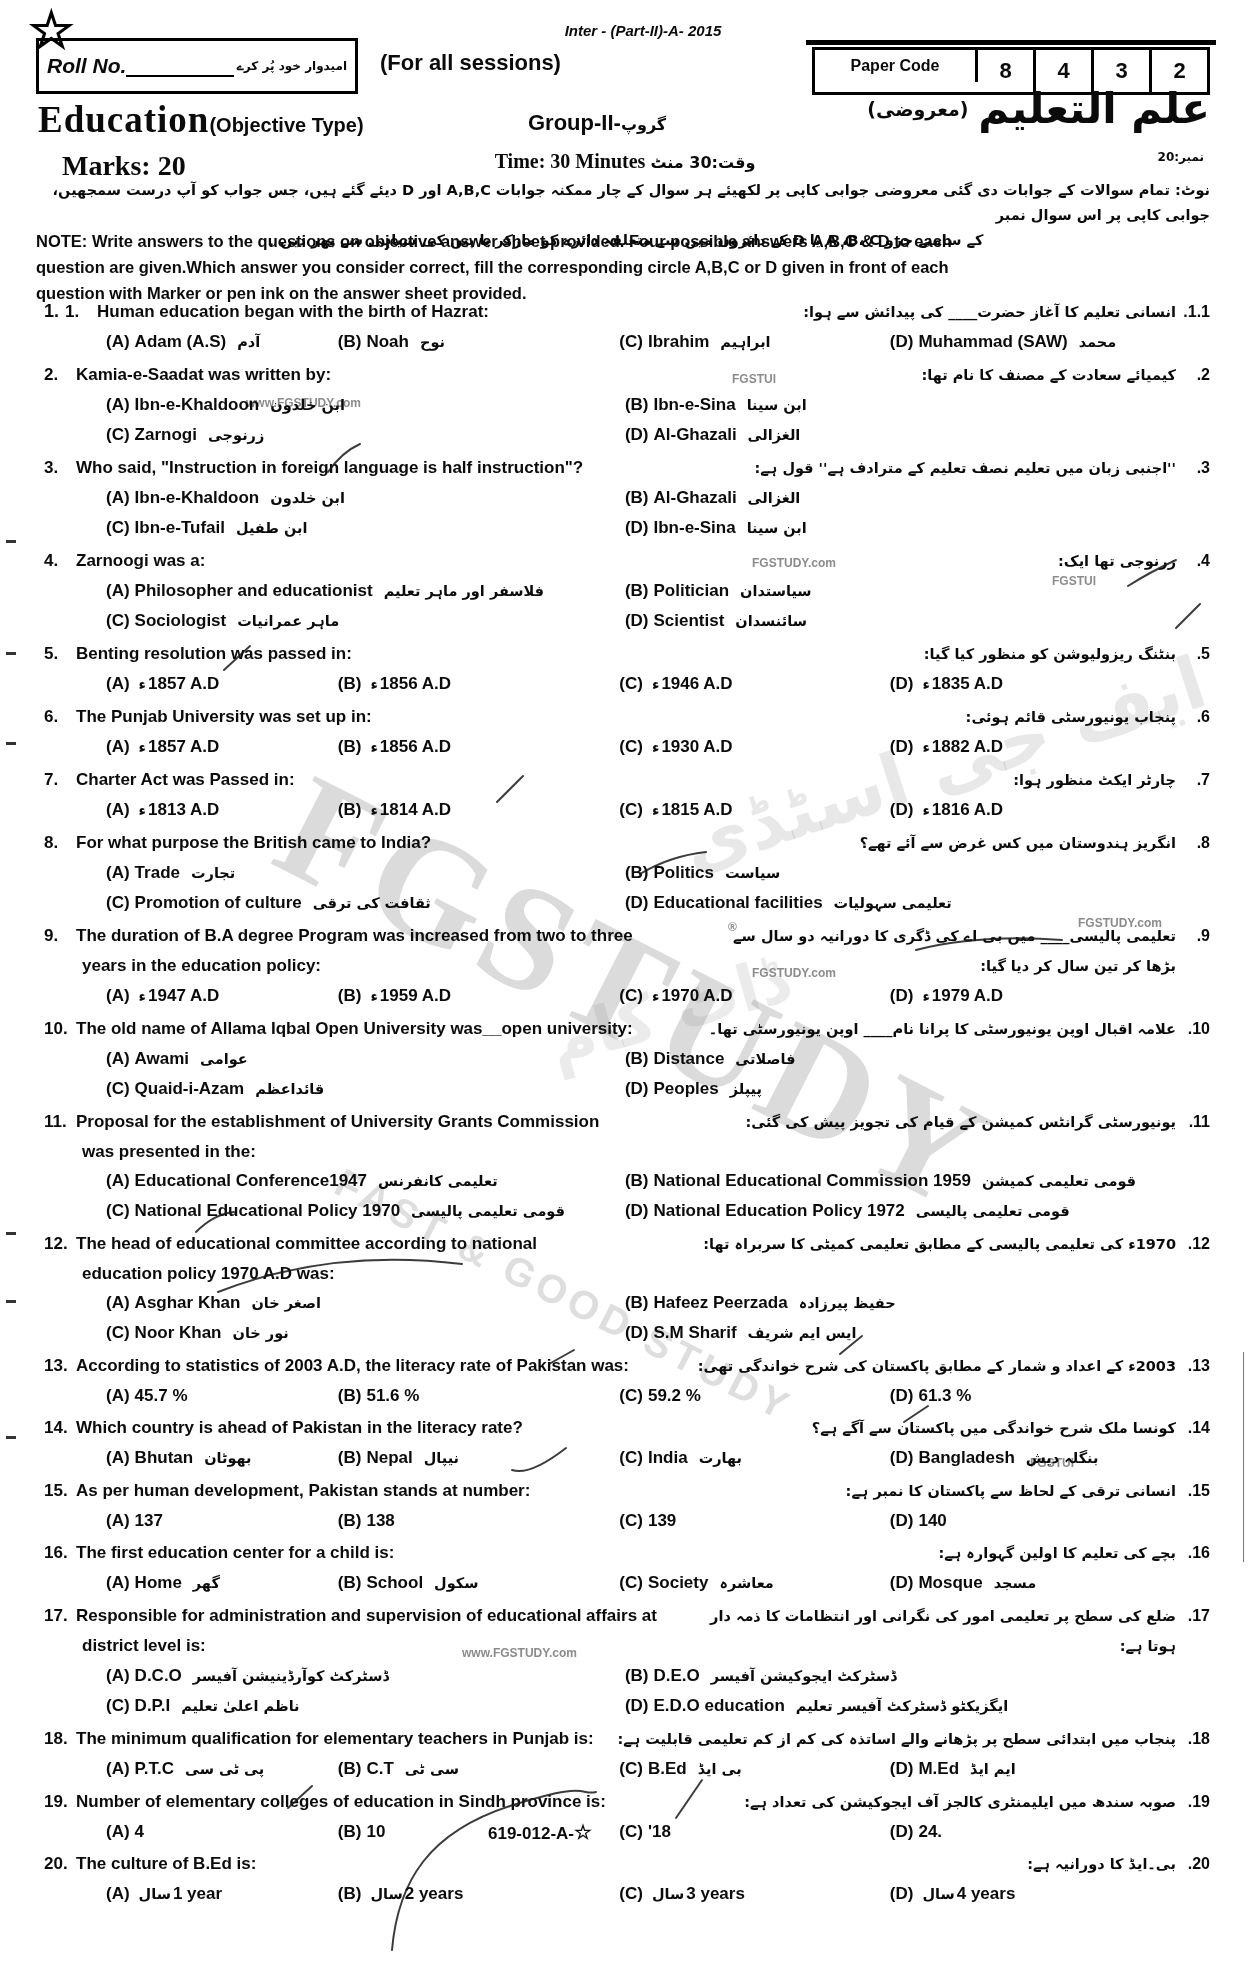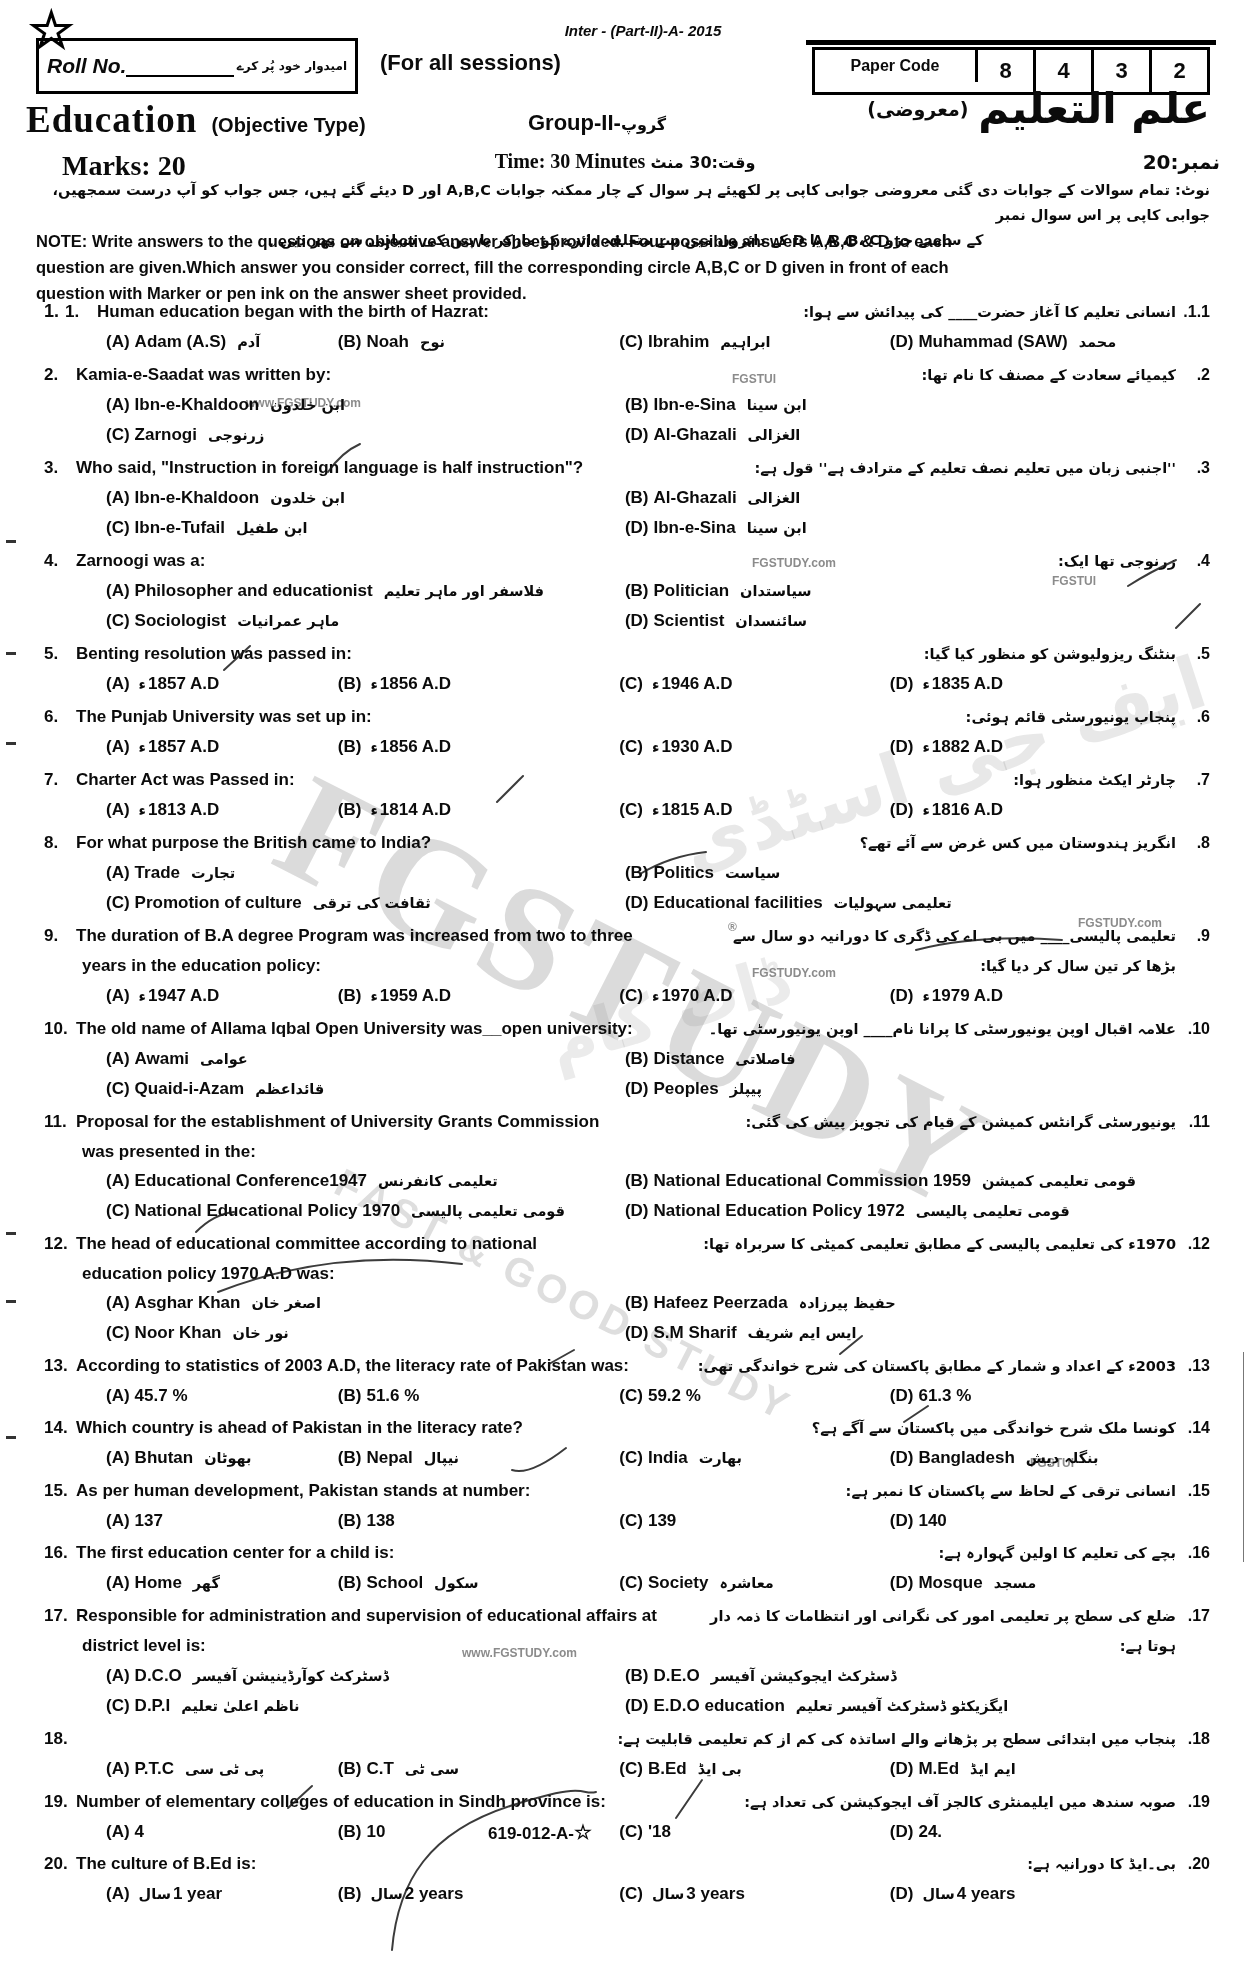--- a/index.html
+++ b/index.html
@@ -19,35 +19,35 @@
   .sessions{position:absolute;left:380px;top:50px;font-size:22px;font-weight:800;}
   .pcwrap{position:absolute;right:40px;top:40px;}
   .pc-topbar{height:5px;background:#000;margin:0 -6px 2px -6px;}
   .pctable{display:flex;border:3px solid #000;}
   .pclabel{width:160px;height:32px;display:flex;align-items:center;justify-content:center;
            font-weight:800;font-size:16px;border-right:3px solid #000;}
   .pcdigit{width:55px;height:42px;display:flex;align-items:center;justify-content:center;
            font-weight:800;font-size:22px;border-right:3px solid #000;}
   .pcdigit:last-child{border-right:none;}
 
-  .subj-row{position:absolute;left:26px;top:98px;display:flex;align-items:baseline;gap:14px;}
+  .subj-row{position:absolute;left:38px;top:98px;display:flex;align-items:baseline;}
   .subj{font-family:"Liberation Serif",serif;font-weight:800;font-size:37px;letter-spacing:1px;}
   .subj-type{font-weight:800;font-size:20px;}
   .group{position:absolute;left:528px;top:110px;font-weight:800;font-size:22px;}
   .group .ur{font-family:"DejaVu Sans",sans-serif;font-size:16px;}
   .subj-ur{position:absolute;right:40px;top:84px;direction:rtl;display:flex;align-items:center;gap:10px;}
   .subj-ur .big{font-family:"DejaVu Sans",sans-serif;font-weight:800;font-size:42px;}
   .subj-ur .small{font-family:"DejaVu Sans",sans-serif;font-weight:700;font-size:19px;}
 
   .marks-row{position:absolute;left:0;right:0;top:150px;height:26px;}
   .marks{position:absolute;left:62px;font-family:"Liberation Serif",serif;font-weight:800;font-size:28px;}
   .timebox{position:absolute;left:0;right:0;text-align:center;font-family:"Liberation Serif",serif;
            font-weight:800;font-size:20px;}
   .timebox .ur{font-family:"DejaVu Sans",sans-serif;font-size:16px;}
-  .marks-ur{position:absolute;right:30px;font-family:"DejaVu Sans",sans-serif;font-weight:800;font-size:20px;direction:rtl;}
+  .marks-ur{position:absolute;right:46px;font-family:"DejaVu Sans",sans-serif;font-weight:800;font-size:12px;direction:rtl;}
 
   .note-ur{position:absolute;left:40px;right:40px;top:178px;direction:rtl;
            font-family:"DejaVu Sans",sans-serif;font-weight:700;font-size:14.5px;line-height:25px;}
   .note-ur .l2{text-align:center;}
   .note-en{position:absolute;left:36px;top:228px;width:1100px;font-weight:700;
            font-size:16.5px;line-height:26px;}
 
   
   #questions{position:absolute;left:44px;right:40px;top:297px;}
   .q{margin-bottom:3px;}
@@ -476,20 +476,21 @@
           <span class="opt"><span class="okey">(B)</span><span class="oen">D.E.O</span><span class="our" dir="rtl">ڈسٹرکٹ ایجوکیشن آفیسر</span></span>
           <span class="opt"><span class="okey">(C)</span><span class="oen">D.P.I</span><span class="our" dir="rtl">ناظم اعلیٰ تعلیم</span></span>
           <span class="opt"><span class="okey">(D)</span><span class="oen">E.D.O education</span><span class="our" dir="rtl">ایگزیکٹو ڈسٹرکٹ آفیسر تعلیم</span></span>
         </div>
     </div>
 
     <div class="q">
       <div class="qline">
 
         <span class="qno">18.</span>
+        <span class="qen">The minimum qualification for elementary teachers in Punjab is:</span>
         <span class="qur" dir="rtl">پنجاب میں ابتدائی سطح پر پڑھانے والے اساتذہ کی کم از کم تعلیمی قابلیت ہے:</span>
         <span class="qnor" dir="rtl">18.</span>
       </div>
 
       <div class="opts cols4">
           <span class="opt"><span class="okey">(A)</span><span class="oen">P.T.C</span><span class="our" dir="rtl">پی ٹی سی</span></span>
           <span class="opt"><span class="okey">(B)</span><span class="oen">C.T</span><span class="our" dir="rtl">سی ٹی</span></span>
           <span class="opt"><span class="okey">(C)</span><span class="oen">B.Ed</span><span class="our" dir="rtl">بی ایڈ</span></span>
           <span class="opt"><span class="okey">(D)</span><span class="oen">M.Ed</span><span class="our" dir="rtl">ایم ایڈ</span></span>
         </div>

